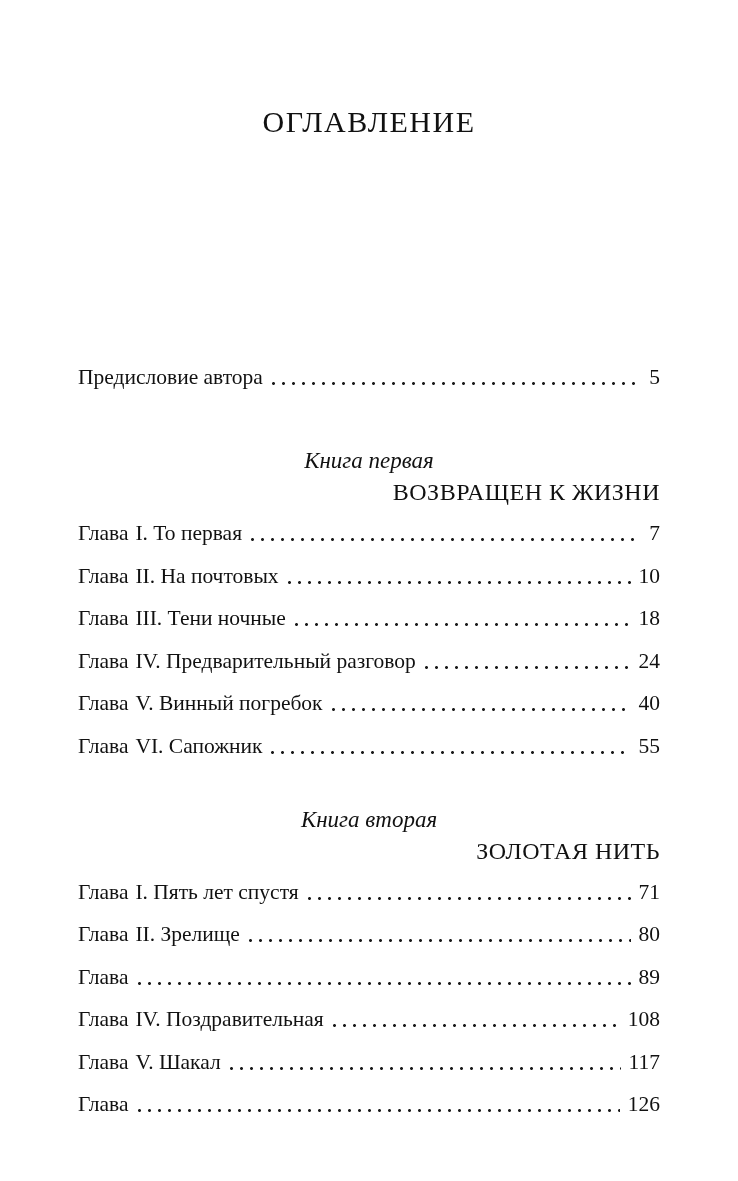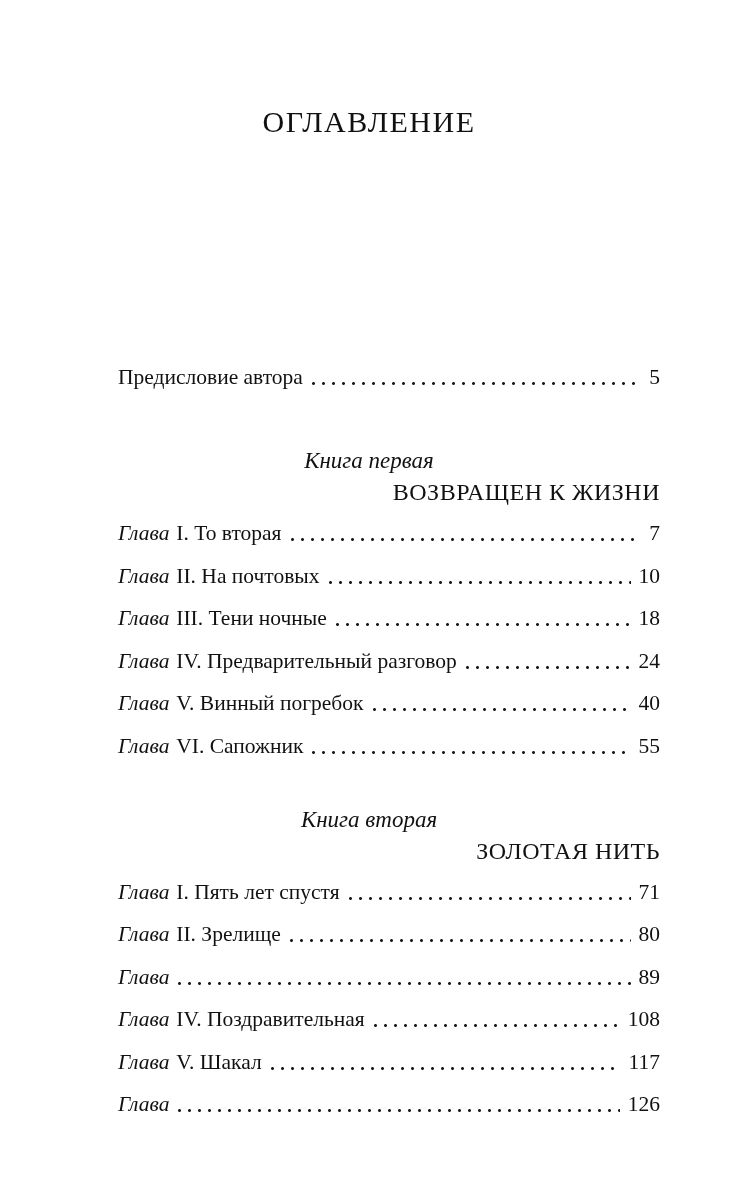--- a/index.html
+++ b/index.html
@@ -22,24 +22,23 @@
     font-weight: normal;
     line-height: 36px;
   }
   .preface-entry { margin-top: 224px; }
   .entry {
     display: flex;
     align-items: baseline;
     font-size: 21.5px;
     line-height: 26px;
     white-space: nowrap;
-    margin-left: 40px;
   }
   .entry + .entry { margin-top: 16.5px; }
-  .entry .it { font-style: italic; }
+  .entry .it { }
   .entry .label { margin-left: 0.32em; }
   .leader {
     flex: 1;
     height: 3px;
     align-self: flex-end;
     margin: 0 8px 5px 9px;
     background-image: radial-gradient(circle at 1.5px 1.5px, #1a1a1a 1.25px, rgba(0,0,0,0) 1.6px);
     background-size: 10px 3px;
     background-repeat: repeat-x;
     min-width: 20px;
@@ -76,21 +75,21 @@
   </div>
 
   <div class="book first">
     <div class="book-heading">
       <div class="book-number">Книга первая</div>
       <div class="book-name">ВОЗВРАЩЕН К ЖИЗНИ</div>
     </div>
     <div class="entries">
       <div class="entry">
         <span class="it">Глава</span>
-        <span class="label">I. То вторая</span>
+        <span class="label">I. То первая</span>
         <span class="leader"></span>
         <span class="pagenum">7</span>
       </div>
       <div class="entry">
         <span class="it">Глава</span>
         <span class="label">II. На почтовых</span>
         <span class="leader"></span>
         <span class="pagenum">10</span>
       </div>
       <div class="entry">

